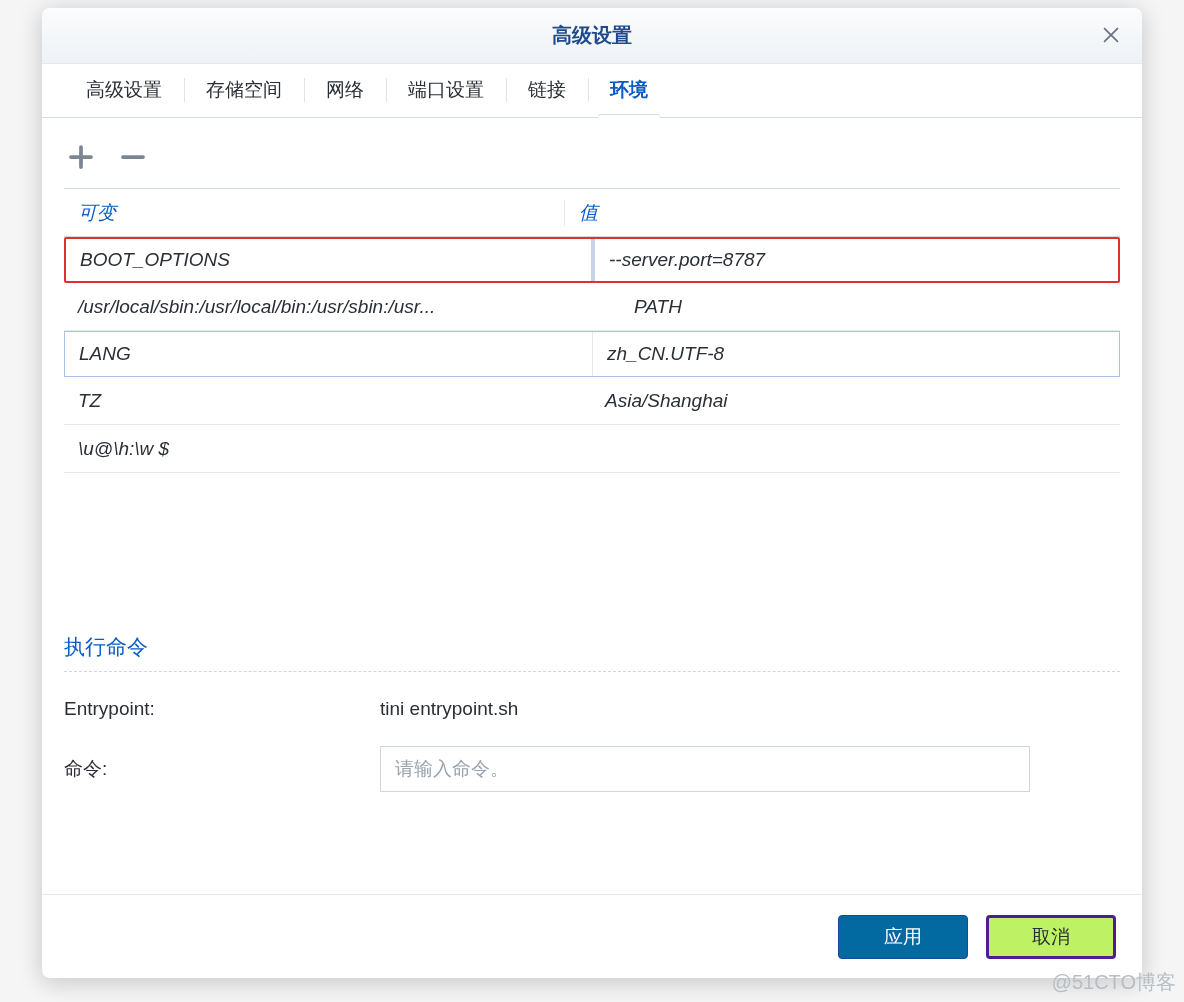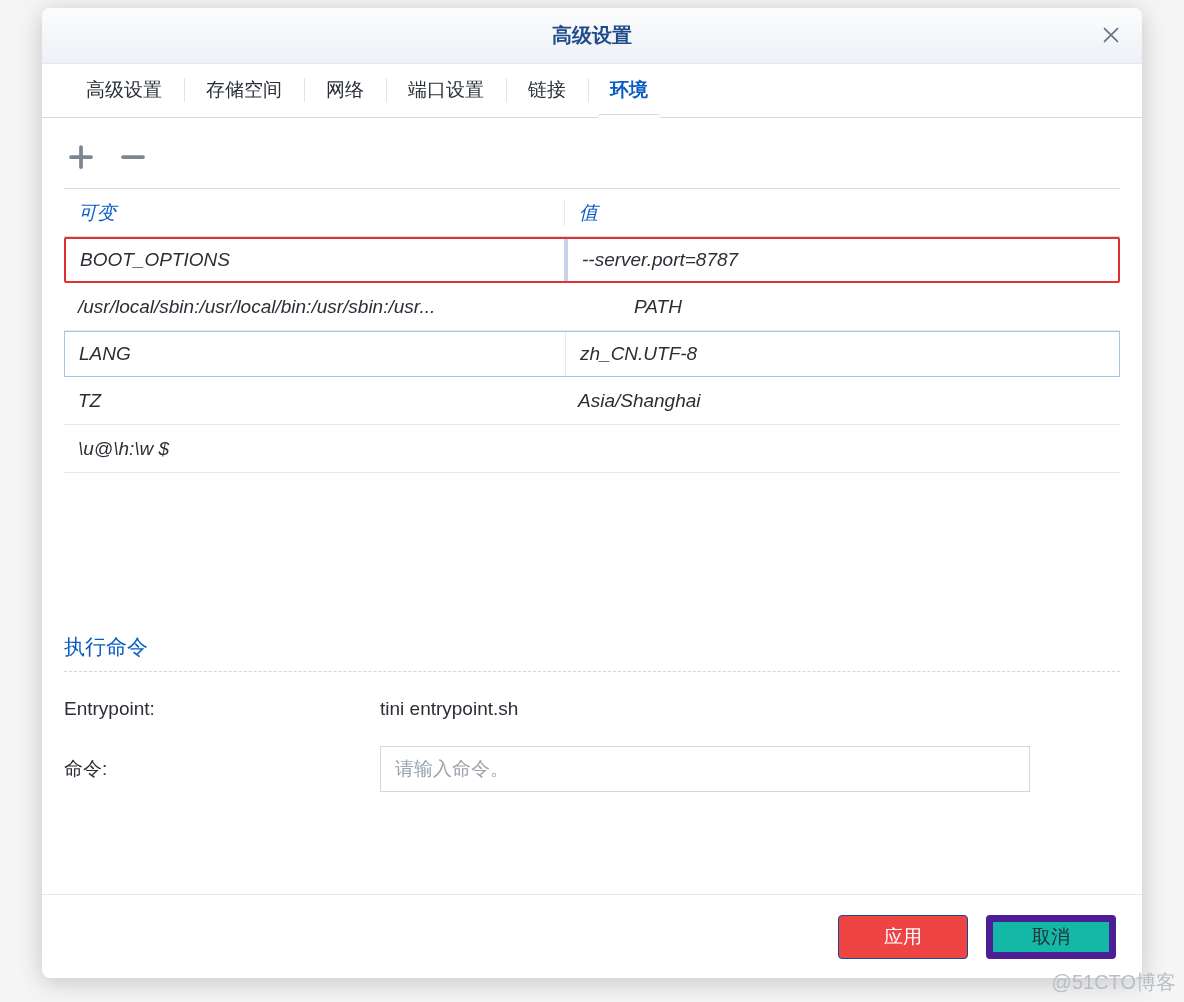--- a/index.html
+++ b/index.html
@@ -119,20 +119,21 @@
   }
   .th.var { width: 500px; }
   .th.val { flex: 1; border-left: 1px solid #e5e9ef; }
   .tbody .row {
     display: flex;
     height: 48px;
     align-items: center;
     border-bottom: 1px solid #e5e9ef;
     font-size: 19px;
     color: #2a2f36;
+    gap: 27px;
   }
   .cell { padding: 0 14px; white-space: nowrap; overflow: hidden; text-overflow: ellipsis; }
   .cell.var { width: 500px; }
   .cell.val { flex: 1; }
   .row.highlight-red {
     border: 2px solid #e03131;
     border-radius: 2px;
     height: 46px;
   }
   .row.highlight-red .cell.var { width: 498px; }
@@ -180,28 +181,28 @@
   }
   .btn {
     min-width: 130px;
     height: 44px;
     font-size: 19px;
     border-radius: 4px;
     cursor: pointer;
     display: flex; align-items: center; justify-content: center;
   }
   .btn.primary {
-    background: #ef4444;
+    background: #0369a1;
     color: #fff;
     border: 1px solid #14499b;
   }
   .btn.secondary {
-    background: #14b8a6;
-    color: #2a2f36;
-    border: 7px solid #4c1d95;
+    background: #bef264;
+    color: #2a2f36;
+    border: 3px solid #4c1d95;
   }
   .watermark {
     position: absolute;
     right: 8px;
     bottom: 6px;
     font-size: 20px;
     color: #b8bec6;
   }
 </style>
 </head>

